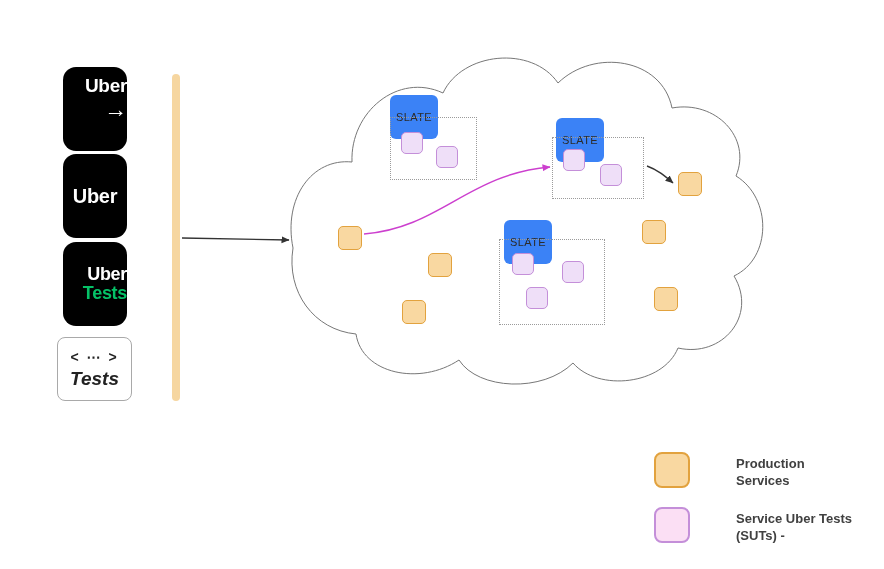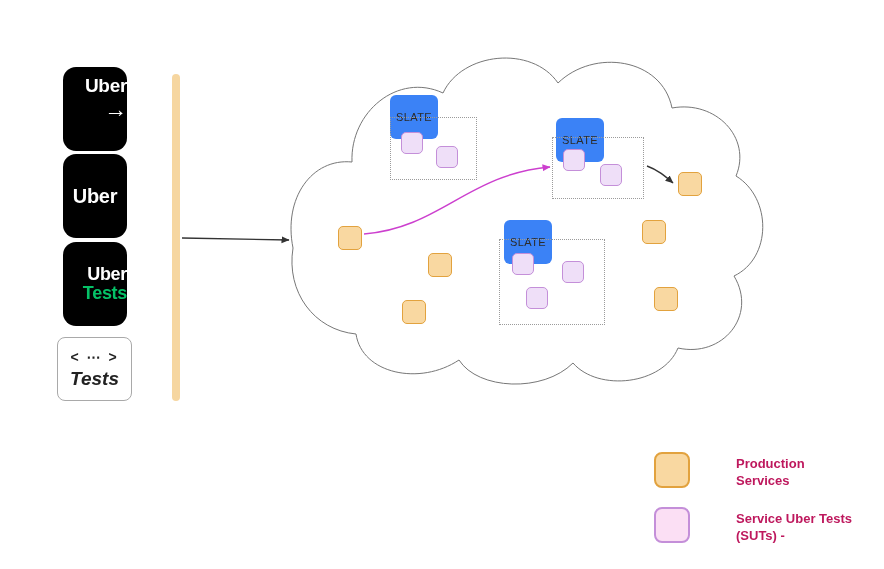--- a/index.html
+++ b/index.html
@@ -47,21 +47,21 @@
   .slate-label{position:absolute;background:#3b82f6;color:#2b2b2b;font-size:11px;
     padding:16px 6px;border-radius:6px;letter-spacing:0.4px;}
   .dotted-box{position:absolute;border:1px dotted #9b9b9b;box-sizing:border-box;}
 
   
   .legend-swatch{position:absolute;width:36px;height:36px;border-radius:8px;box-sizing:border-box;}
   .legend-swatch.prod{left:654px;top:452px;background:var(--production-fill,#f9d8a1);
     border:2px solid var(--production-border,#e2a23e);}
   .legend-swatch.sut{left:654px;top:507px;background:var(--legend-sut-fill,#fbdff4);
     border:2px solid var(--sut-border,#c48fd9);}
-  .legend-label{position:absolute;left:736px;font-size:13px;font-weight:bold;color:#be185d;
+  .legend-label{position:absolute;left:736px;font-size:13px;font-weight:bold;color:#404040;
     white-space:pre-line;line-height:1.3;}
   .legend-label.l1{top:456px;}
   .legend-label.l2{top:511px;}
 </style>
 </head>
 <body>
 
 <div class="canvas">
 
   <svg class="layer" viewBox="0 0 884 569">

